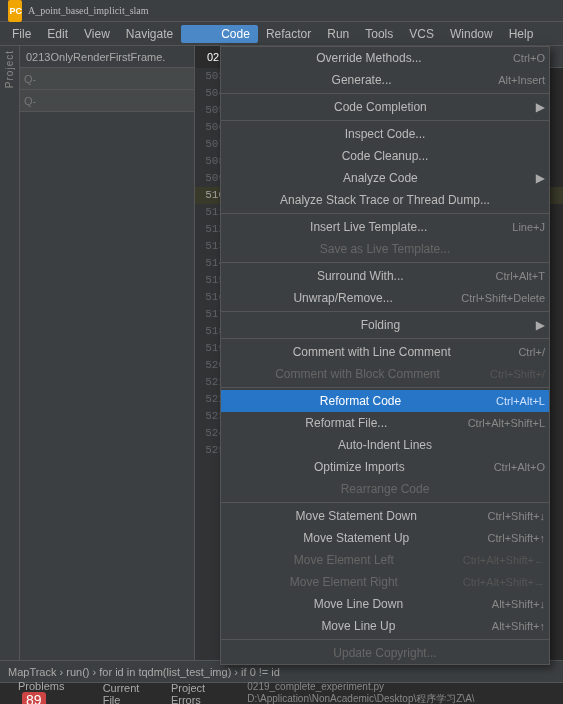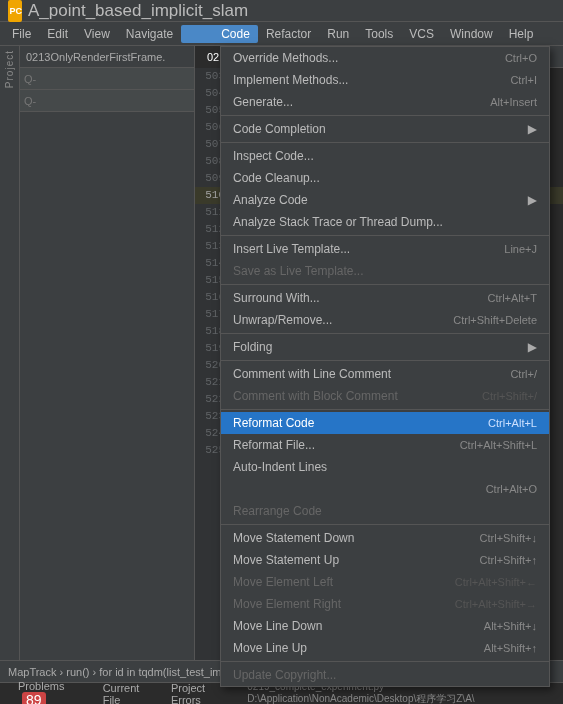--- a/index.html
+++ b/index.html
@@ -26,22 +26,23 @@
     .title-bar-icon {
       width: 14px;
       height: 22px;
       margin-right: 6px;
       background: #f0a500;
       border-radius: 2px;
       display: flex; align-items: center; justify-content: flex-end;
       font-size: 9px; color: white; font-weight: bold;
     }
     .title-bar-text {
-      font-size: 17px;
+      font-size: 10px;
       color: #bbbbbb;
+      font-family: Liberation Serif, serif;
     }
 
     
     .menu-bar {
       height: 24px;
       background: #3c3f41;
       display: flex;
       align-items: center;
       padding: 0 4px;
       border-bottom: 1px solid #555;
@@ -188,24 +189,25 @@
       background: #3c3f41;
       border: 1px solid #555;
       box-shadow: 3px 3px 8px rgba(0,0,0,0.5);
       z-index: 100;
       font-size: 12px;
     }
     .dropdown-item {
       height: 22px;
       display: flex;
       align-items: center;
-      padding: 0 12px;
+      padding: 0 4px;
       cursor: pointer;
       color: #bbbbbb;
       justify-content: space-between;
+      text-align: center;
     }
     .dropdown-item.selected { background: #2675c7; color: white; }
     .dropdown-item.disabled { color: #666; cursor: default; }
     .dropdown-item .shortcut {
       color: #888;
       font-size: 11px;
       margin-left: auto;
     }
     .dropdown-item.selected .shortcut { color: #cce0ff; }
     .dropdown-separator {
@@ -362,24 +364,20 @@
   </div>
 </div>
 
 <div class="dropdown-overlay">
 
   <div class="dropdown-item">
     <span class="item-label">Override Methods...</span>
     <span class="shortcut">Ctrl+O</span>
   </div>
 
-  <div class="dropdown-item">
-    <span class="item-label">Implement Methods...</span>
-    <span class="shortcut">Ctrl+I</span>
-  </div>
 
   <div class="dropdown-item">
     <span class="item-label">Generate...</span>
     <span class="shortcut">Alt+Insert</span>
   </div>
   <div class="dropdown-separator"></div>
 
   <div class="dropdown-item">
     <span class="item-label">Code Completion</span>
     <span class="arrow">▶</span>
@@ -450,20 +448,21 @@
   <div class="dropdown-item">
     <span class="item-label">Reformat File...</span>
     <span class="shortcut">Ctrl+Alt+Shift+L</span>
   </div>
 
   <div class="dropdown-item">
     <span class="item-label">Auto-Indent Lines</span>
   </div>
 
   <div class="dropdown-item">
+    <span class="item-label">Optimize Imports</span>
     <span class="shortcut">Ctrl+Alt+O</span>
   </div>
 
   <div class="dropdown-item disabled">
     <span class="item-label">Rearrange Code</span>
   </div>
   <div class="dropdown-separator"></div>
 
   <div class="dropdown-item">
     <span class="item-label">Move Statement Down</span>

